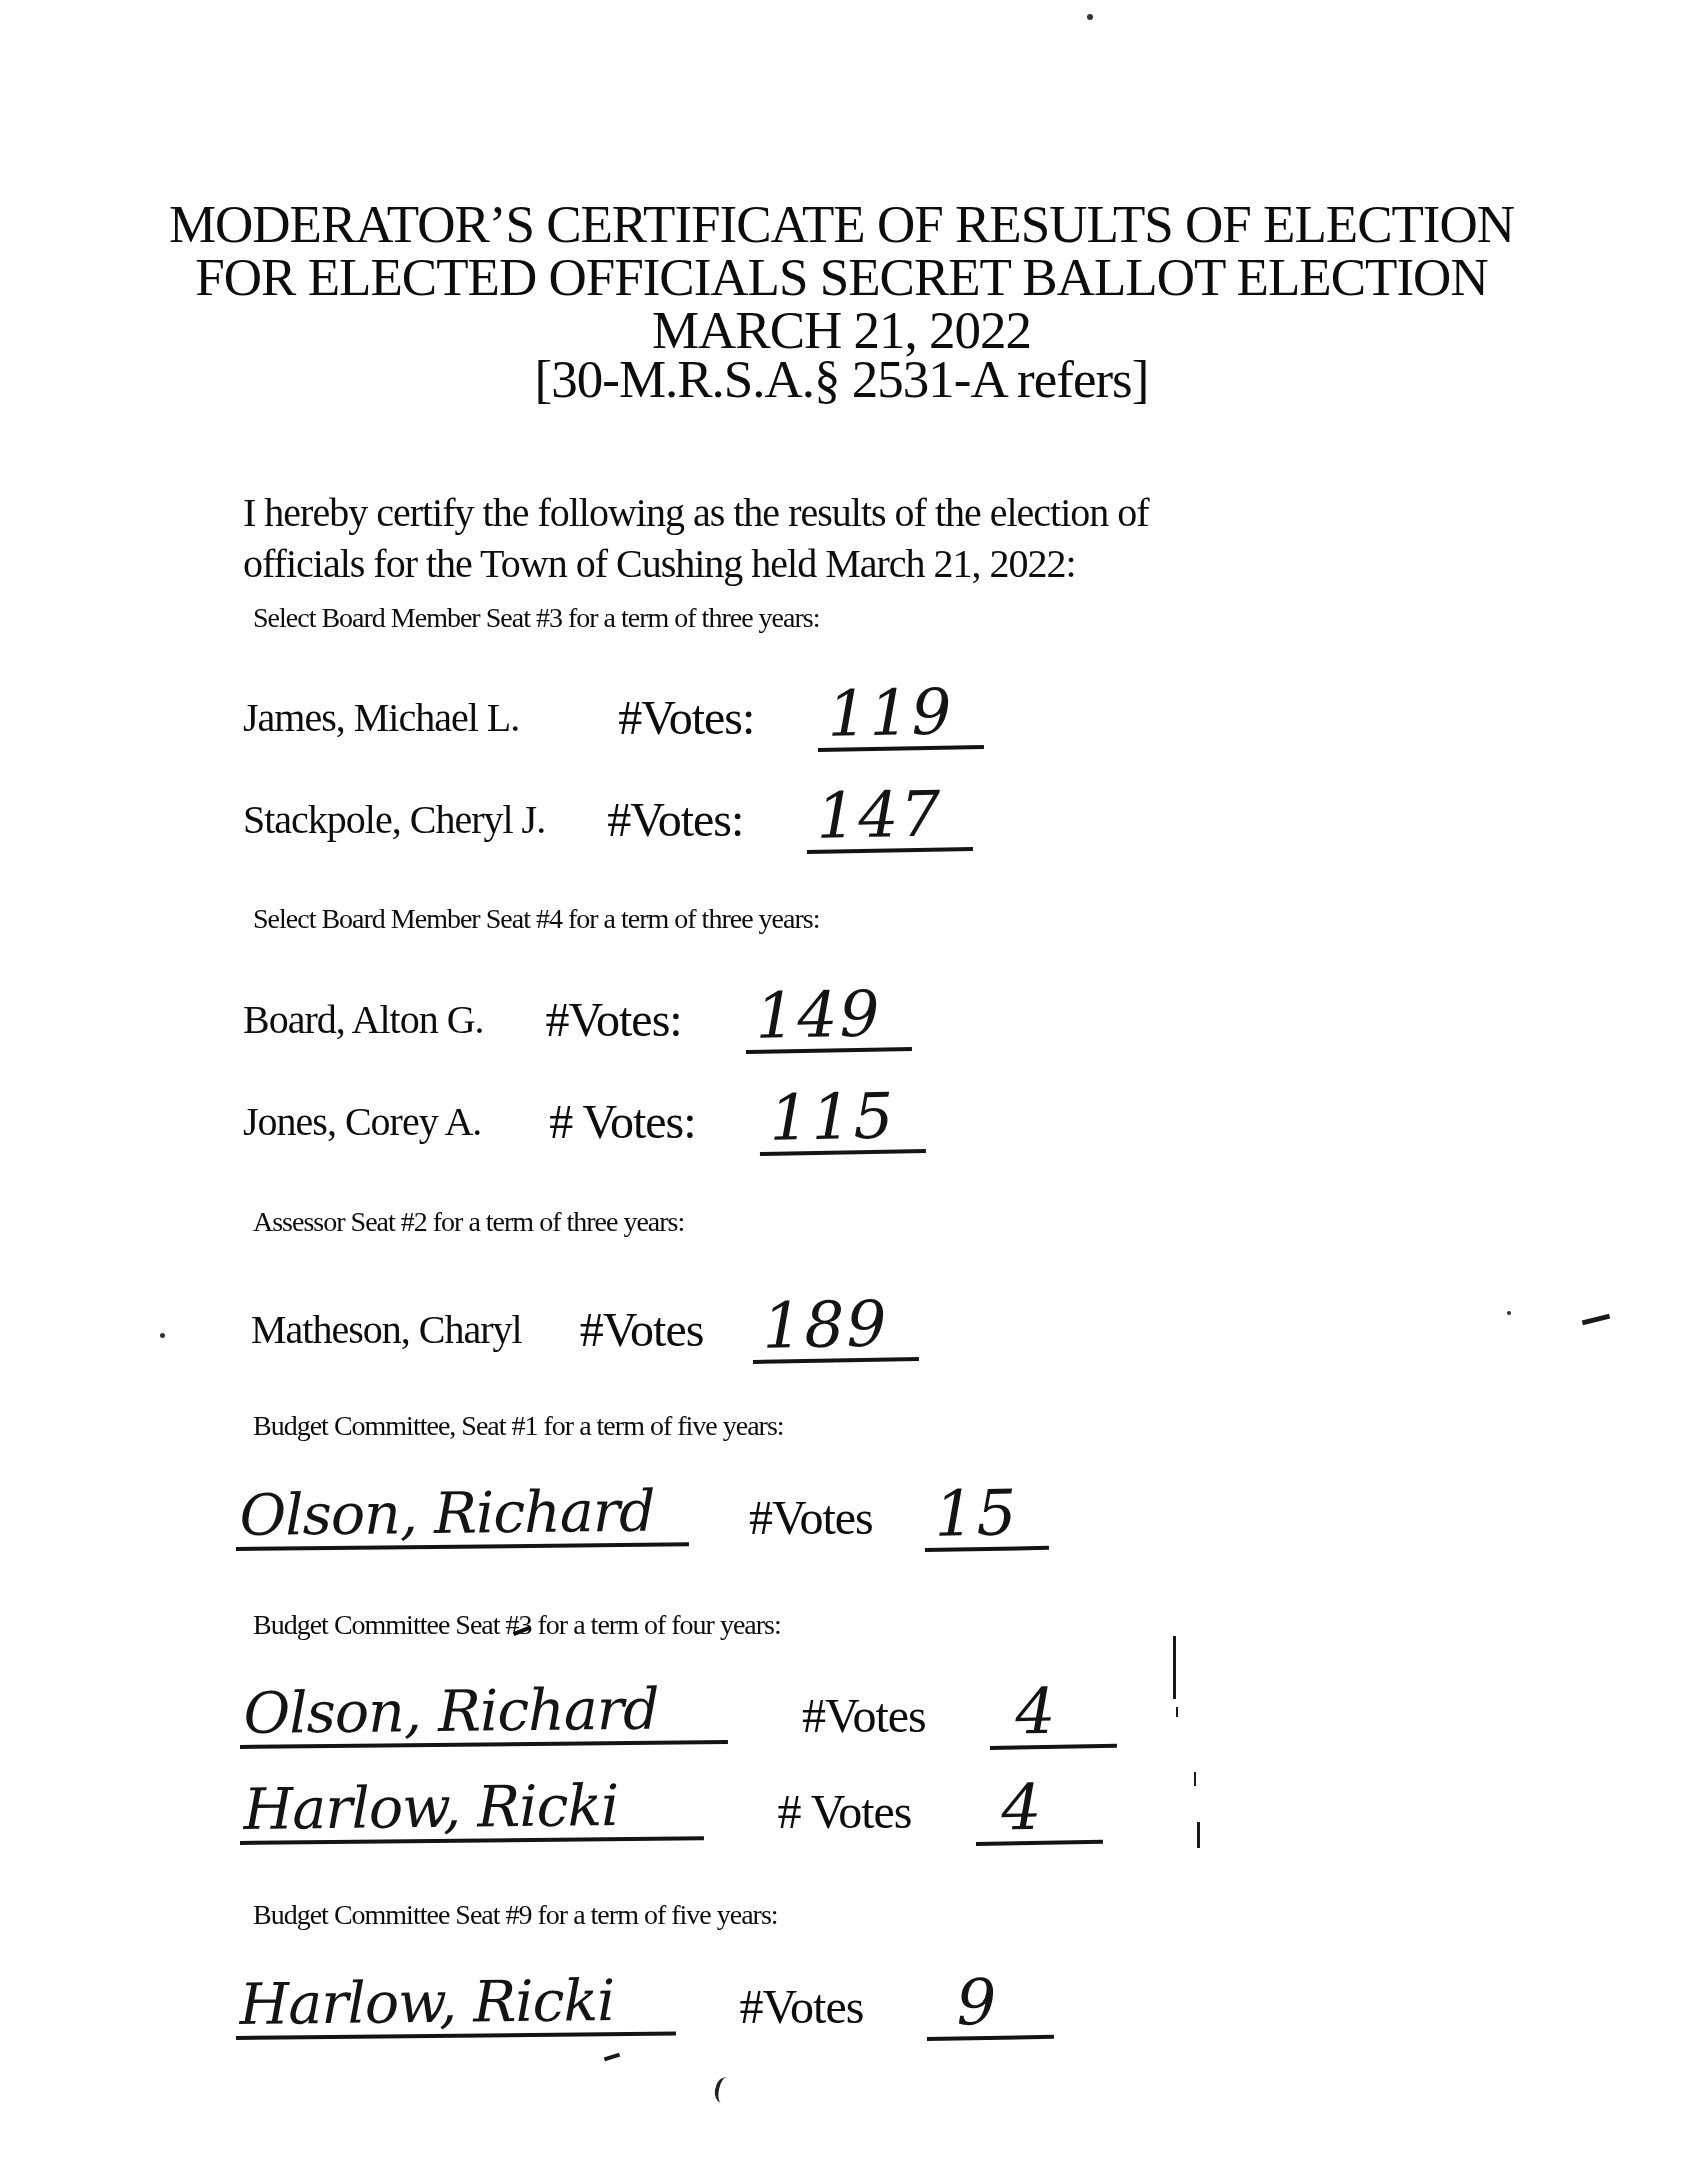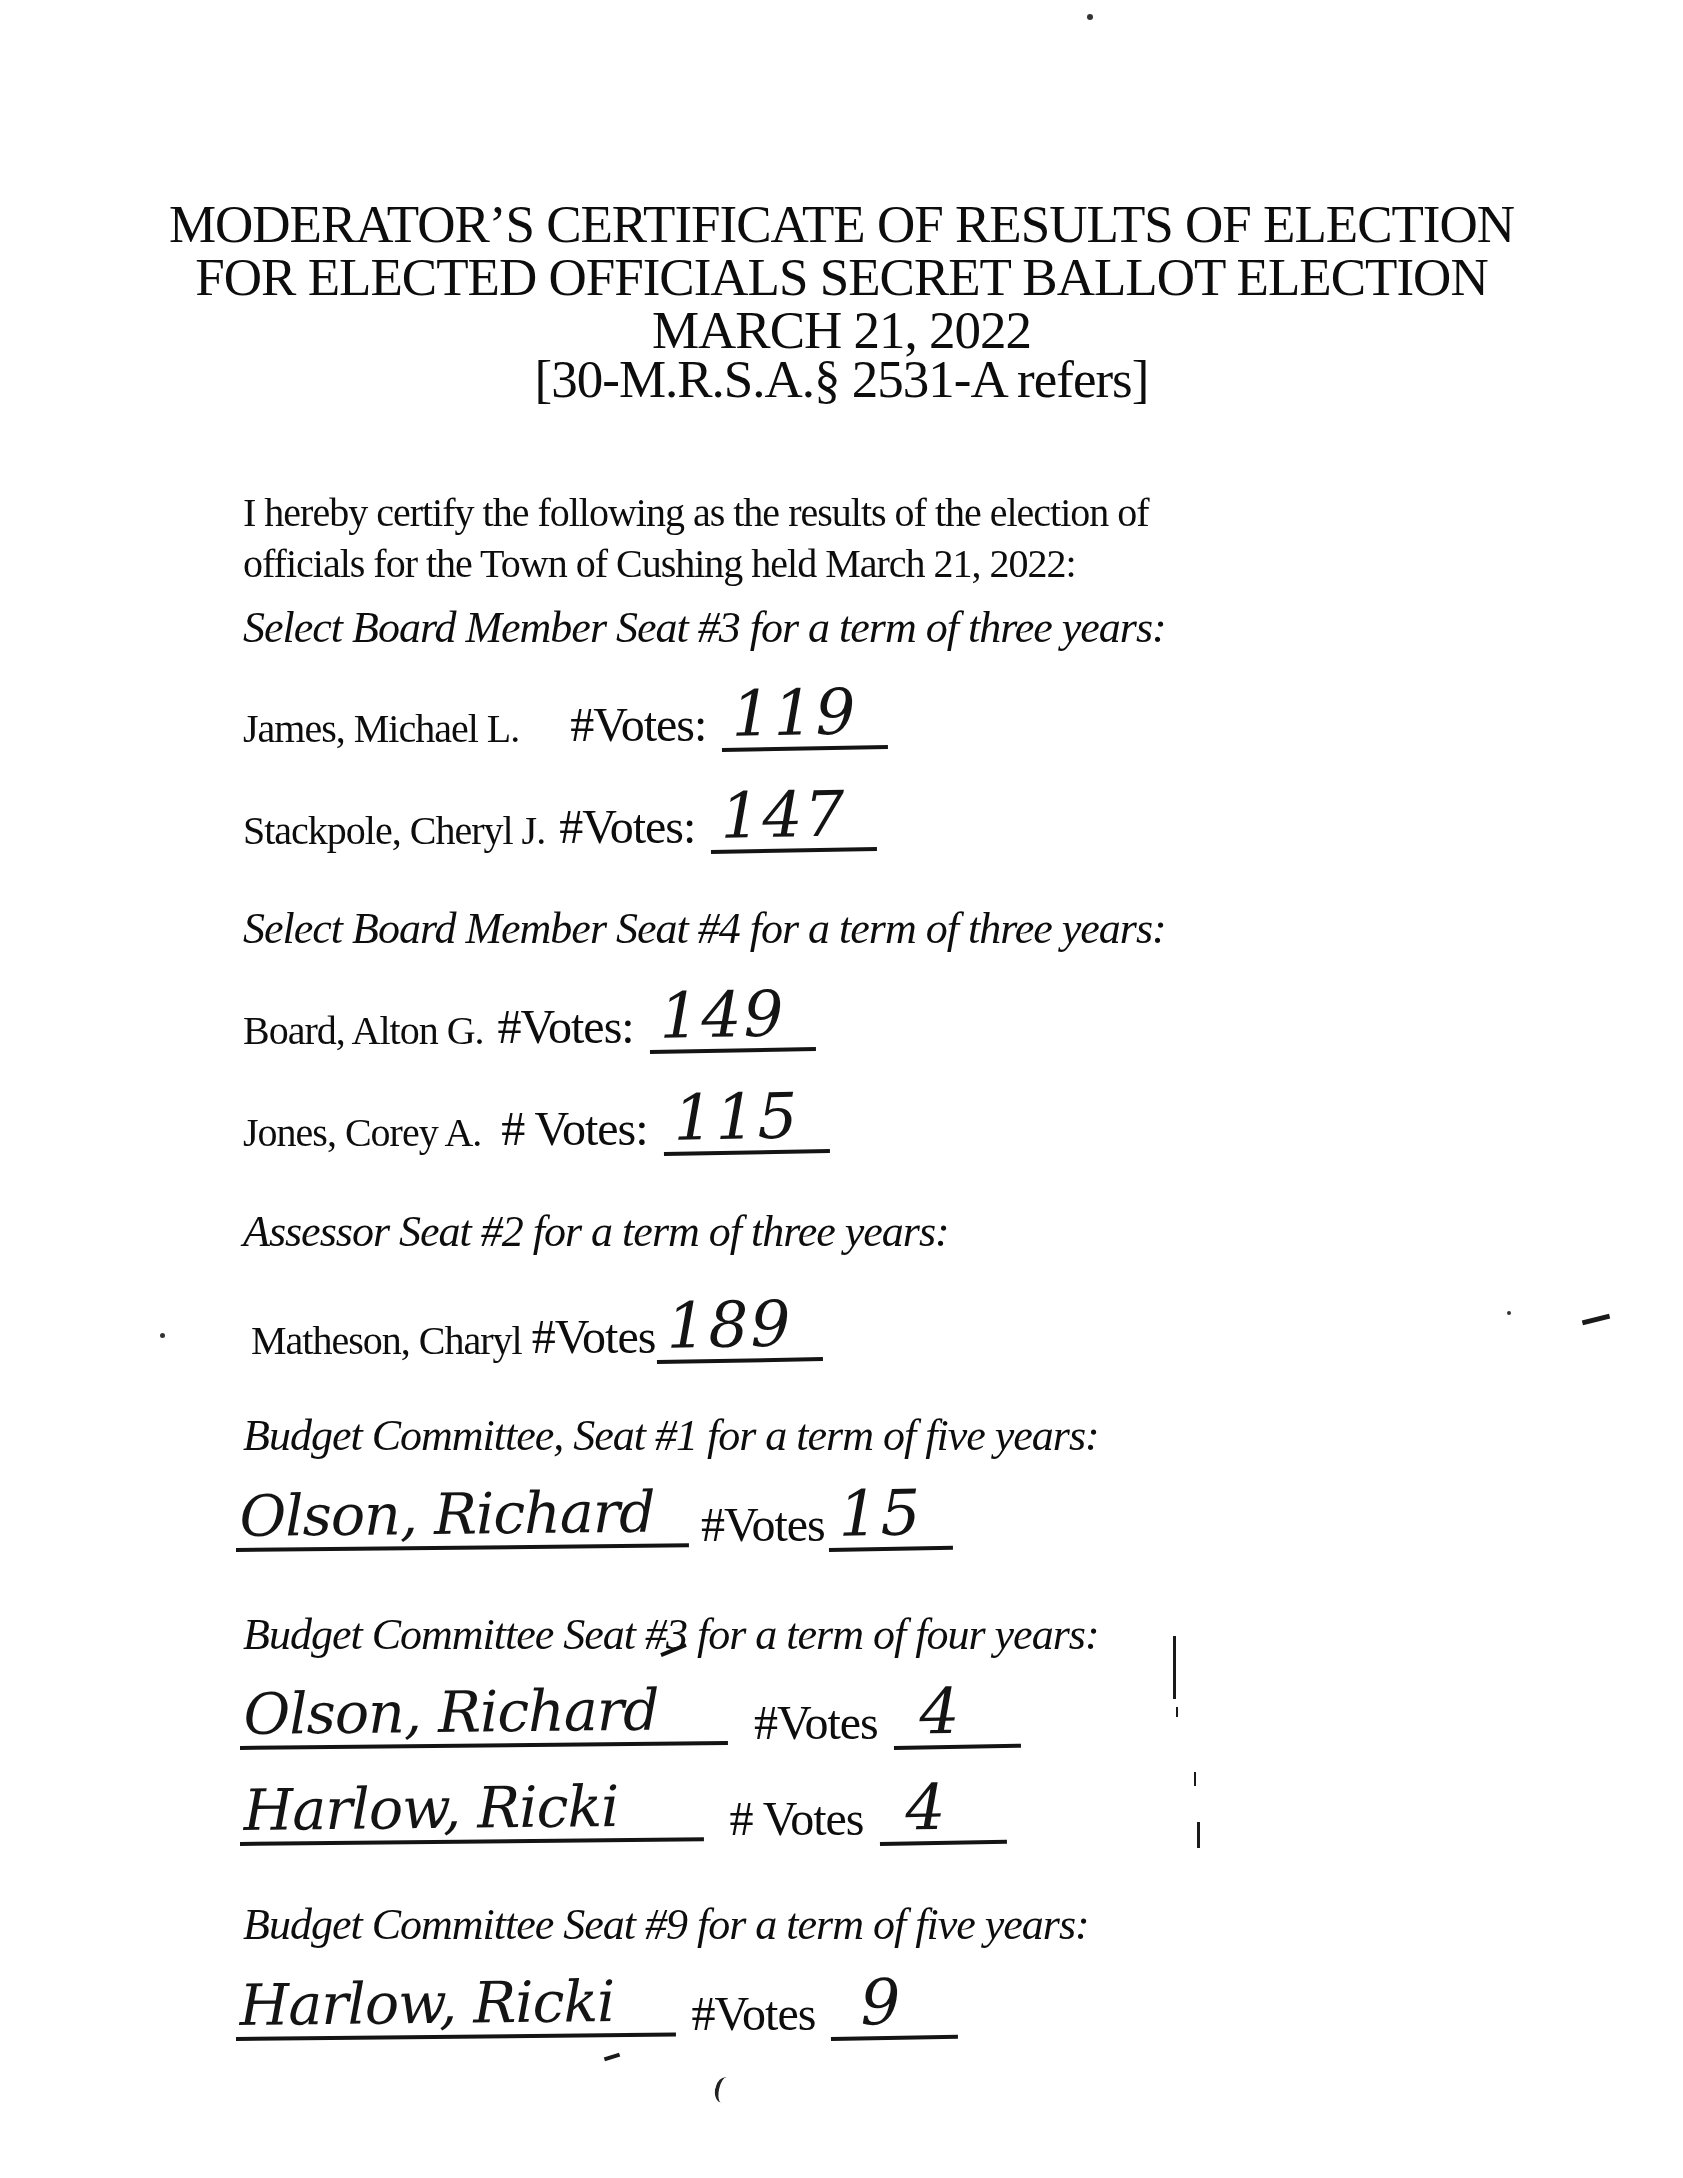--- a/index.html
+++ b/index.html
@@ -7,22 +7,22 @@
     position:relative; width:1683px; height:2104px; background:#ffffff;
     font-family:"Liberation Serif", serif; color:#0d0d0d; overflow:hidden;border-radius:23px;
   }
   .t { position:absolute; white-space:nowrap;margin-top:40px; }
   .title-line {
     position:absolute; left:0; width:100%; text-align:center;
     font-size:53px; letter-spacing:-1px; white-space:nowrap;
   }
   .body-text { font-size:40px; letter-spacing:-1px; }
   .intro { line-height:51px; }
-  .heading { position:absolute; left:243px; white-space:nowrap; font-size:44px; letter-spacing:-1px;font-style:italic; }
-  .row { position:absolute; left:243px; display:flex; align-items:flex-end; white-space:nowrap; }
+  .heading { position:absolute; left:253px; white-space:nowrap; font-size:28px; letter-spacing:-1px; }
+  .row { position:absolute; left:243px; display:flex; align-items:center; white-space:nowrap;gap:48px; }
   .cand { font-size:40px; letter-spacing:-1px; }
   .vlabel { font-size:48px; letter-spacing:-1px; }
   .hw { font-family:"DejaVu Serif", serif; font-style:italic; color:#141414; }
   .hw-num {
     font-size:63px; line-height:1; letter-spacing:2px;
     border-bottom:4px solid #141414; padding:0 30px 2px 10px; margin-left:16px;
     transform:rotate(-1deg); transform-origin:left bottom;
   }
   .hw-name {
     font-size:57px; line-height:1.1; letter-spacing:-1px;

